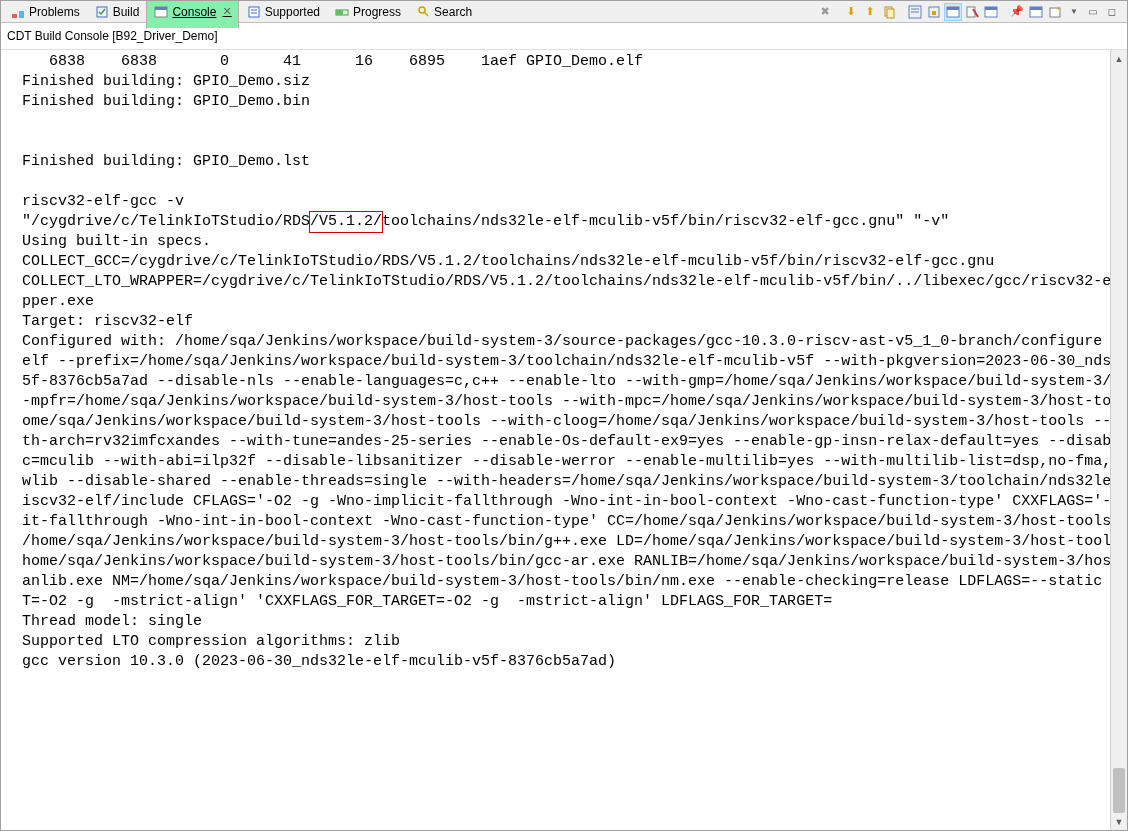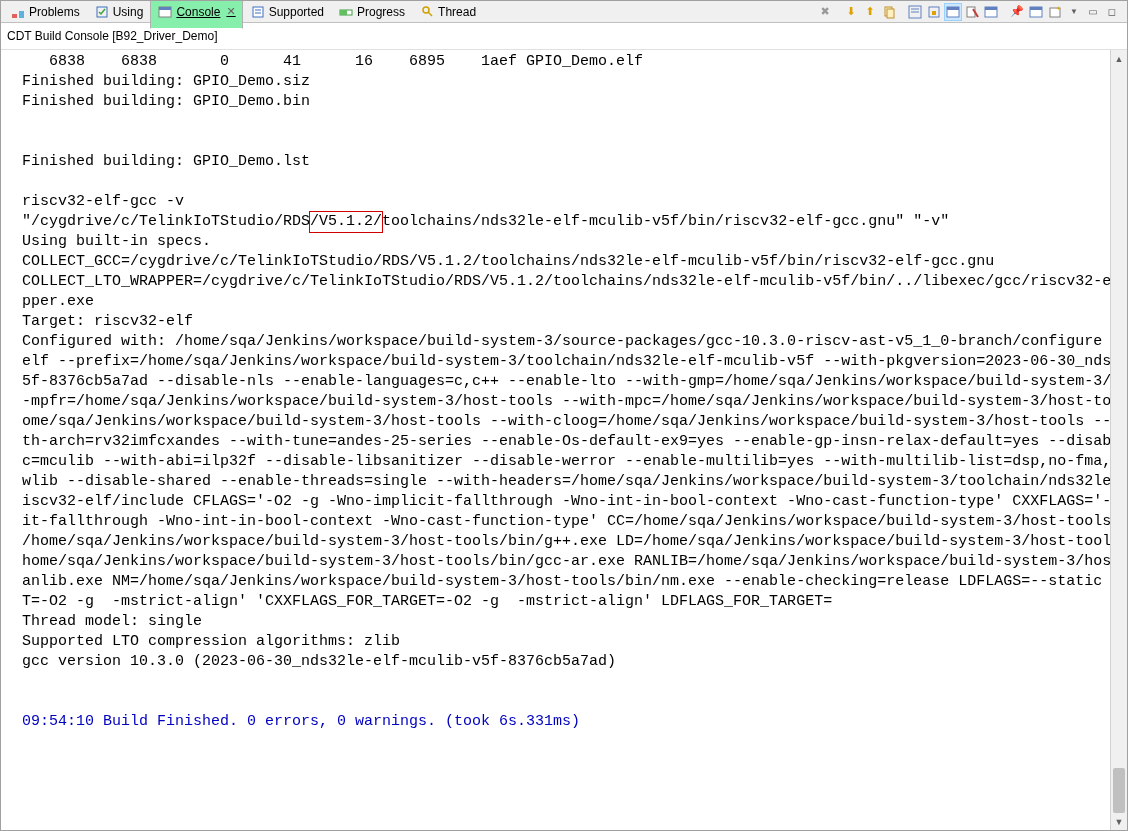--- a/index.html
+++ b/index.html
@@ -130,21 +130,21 @@
       </span>
     <span>Problems</span>
   </div>
   <div class="tab">
     <span class="icon">
         <svg width="14" height="14">
           <rect x="2" y="2" width="10" height="10" fill="none" stroke="#4070c0" stroke-width="1"></rect>
           <path d="M4 7 L6 9 L10 4" fill="none" stroke="#40a040" stroke-width="1.5"></path>
         </svg>
       </span>
-    <span>Using</span>
+    <span>Build</span>
   </div>
   <div class="tab active">
     <span class="icon">
         <svg width="14" height="14">
           <rect x="1" y="2" width="12" height="10" fill="#ffffff" stroke="#808080" stroke-width="1"></rect>
           <rect x="1" y="2" width="12" height="3" fill="#6080c0"></rect>
         </svg>
       </span>
     <span>Console</span>
     <span class="close-x">✕</span>
@@ -168,21 +168,21 @@
       </span>
     <span>Progress</span>
   </div>
   <div class="tab">
     <span class="icon">
         <svg width="14" height="14">
           <circle cx="6" cy="5" r="3" fill="none" stroke="#d0a000" stroke-width="1.5"></circle>
           <line x1="8" y1="7" x2="12" y2="11" stroke="#d0a000" stroke-width="1.5"></line>
         </svg>
       </span>
-    <span>Thread</span>
+    <span>Search</span>
   </div>
 
   <div class="toolbar-right">
     <span class="toolbar-btn" style="color:#999">✖</span>
     <span class="sep"></span>
     <span class="toolbar-btn" style="color:#e0a000">⬇</span>
     <span class="toolbar-btn" style="color:#e0a000">⬆</span>
     <span class="toolbar-btn">
         <svg width="14" height="14">
           <rect x="3" y="2" width="7" height="9" fill="#fff0c0" stroke="#c09030"></rect>
@@ -272,21 +272,20 @@
 it-fallthrough -Wno-int-in-bool-context -Wno-cast-function-type' CC=/home/sqa/Jenkins/workspace/build-system-3/host-tools/bin/gcc.exe CXX=
 /home/sqa/Jenkins/workspace/build-system-3/host-tools/bin/g++.exe LD=/home/sqa/Jenkins/workspace/build-system-3/host-tools/bin/ld.exe AR=/
 home/sqa/Jenkins/workspace/build-system-3/host-tools/bin/gcc-ar.exe RANLIB=/home/sqa/Jenkins/workspace/build-system-3/host-tools/bin/gcc-r
 anlib.exe NM=/home/sqa/Jenkins/workspace/build-system-3/host-tools/bin/nm.exe --enable-checking=release LDFLAGS=--static 'CFLAGS_FOR_TARGE
 T=-O2 -g  -mstrict-align' 'CXXFLAGS_FOR_TARGET=-O2 -g  -mstrict-align' LDFLAGS_FOR_TARGET=
 Thread model: single
 Supported LTO compression algorithms: zlib
 gcc version 10.3.0 (2023-06-30_nds32le-elf-mculib-v5f-8376cb5a7ad) 
  
  
-<span class="blue-line">09:54:10 Build Finished. 0 errors, 0 warnings. (took 6s.331ms)</span>
 
 </div>
   <div class="scrollbar">
     <div class="scroll-arrow up">▲</div>
     <div class="scroll-thumb"></div>
     <div class="scroll-arrow down">▼</div>
   </div>
 </div>
 
 </body></html>

